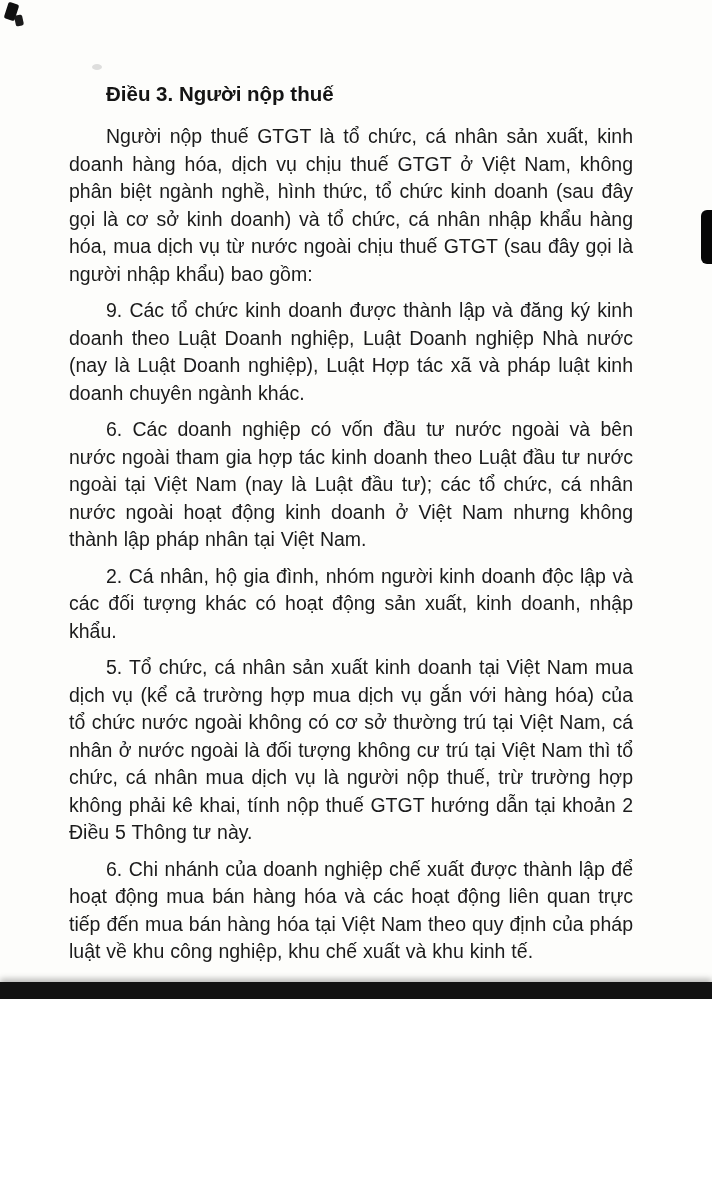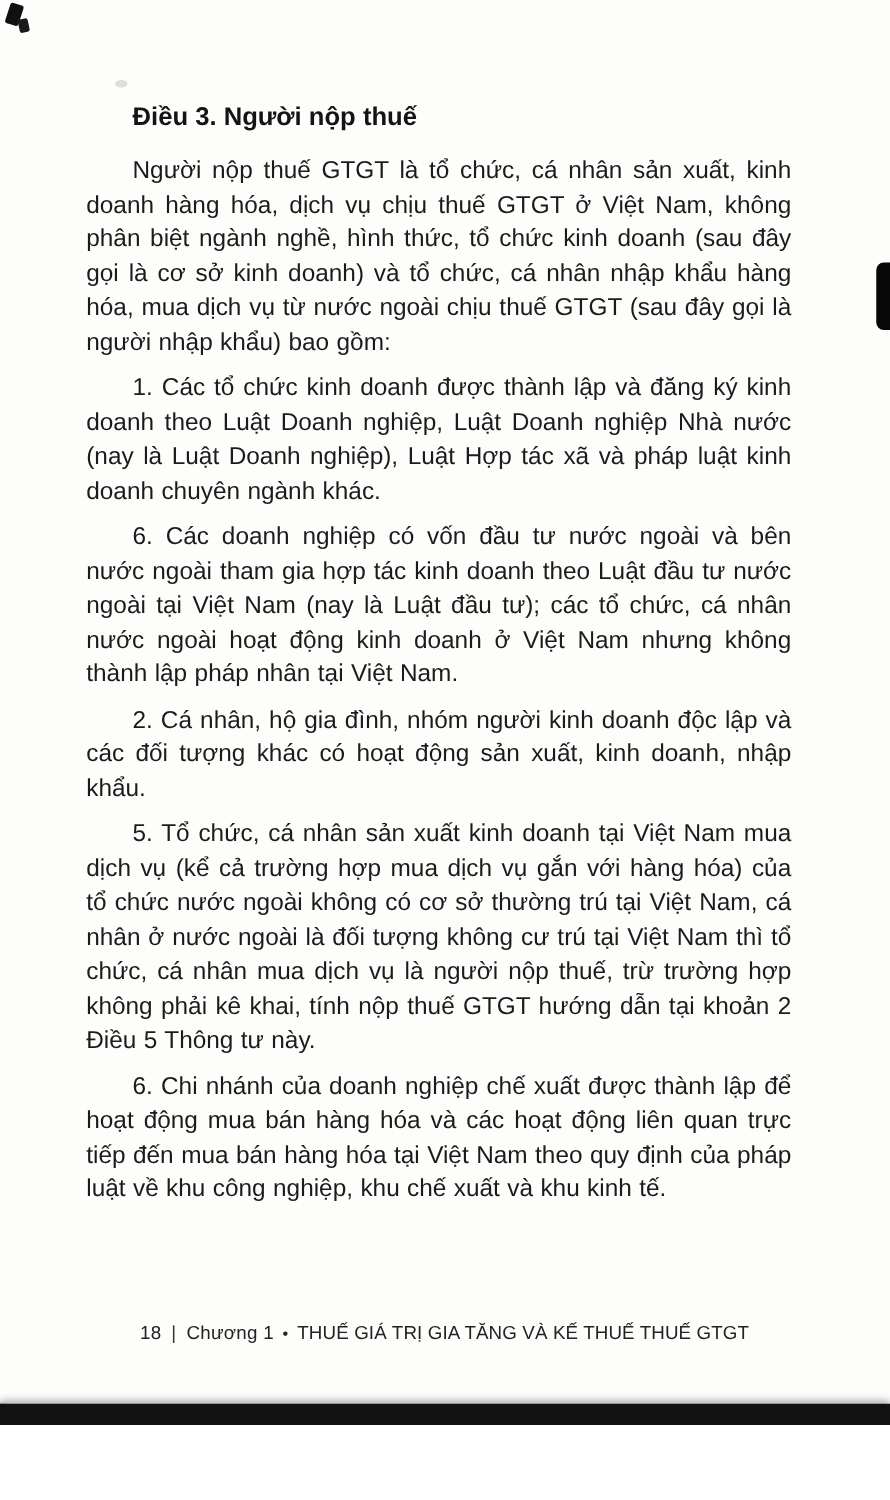--- a/index.html
+++ b/index.html
@@ -8,21 +8,21 @@
   }
   body {
     width: 712px;
     height: 1200px;
     background: #ffffff;
     overflow: hidden;
   }
   .page {
     position: relative;
     width: 712px;
-    height: 1140px;
+    height: 999px;
     background: #fdfdfb;
     font-family: "Liberation Sans", sans-serif;
     color: #1b1b1b;
     overflow: hidden;
   }
   .content {
     position: absolute;
     left: 69px;
     top: 82px;
     width: 580px;
@@ -90,21 +90,21 @@
 </style>
 </head>
 <body>
 
 <div class="page">
 
   <div class="content">
     <h1 class="heading">Điều 3. Người nộp thuế</h1>
 
     <p class="para">Người nộp thuế GTGT là tổ chức, cá nhân sản xuất, kinh doanh hàng hóa, dịch vụ chịu thuế GTGT ở Việt Nam, không phân biệt ngành nghề, hình thức, tổ chức kinh doanh (sau đây gọi là cơ sở kinh doanh) và tổ chức, cá nhân nhập khẩu hàng hóa, mua dịch vụ từ nước ngoài chịu thuế GTGT (sau đây gọi là người nhập khẩu) bao gồm:</p>
-    <p class="para">1. Các tổ chức kinh doanh được thành lập và đăng ký kinh doanh theo Luật Doanh nghiệp, Luật Doanh nghiệp Nhà nước (nay là Luật Doanh nghiệp), Luật Hợp tác xã và pháp luật kinh doanh chuyên ngành khác.</p>
+    <p class="para">9. Các tổ chức kinh doanh được thành lập và đăng ký kinh doanh theo Luật Doanh nghiệp, Luật Doanh nghiệp Nhà nước (nay là Luật Doanh nghiệp), Luật Hợp tác xã và pháp luật kinh doanh chuyên ngành khác.</p>
     <p class="para">6. Các doanh nghiệp có vốn đầu tư nước ngoài và bên nước ngoài tham gia hợp tác kinh doanh theo Luật đầu tư nước ngoài tại Việt Nam (nay là Luật đầu tư); các tổ chức, cá nhân nước ngoài hoạt động kinh doanh ở Việt Nam nhưng không thành lập pháp nhân tại Việt Nam.</p>
     <p class="para">2. Cá nhân, hộ gia đình, nhóm người kinh doanh độc lập và các đối tượng khác có hoạt động sản xuất, kinh doanh, nhập khẩu.</p>
     <p class="para">5. Tổ chức, cá nhân sản xuất kinh doanh tại Việt Nam mua dịch vụ (kể cả trường hợp mua dịch vụ gắn với hàng hóa) của tổ chức nước ngoài không có cơ sở thường trú tại Việt Nam, cá nhân ở nước ngoài là đối tượng không cư trú tại Việt Nam thì tổ chức, cá nhân mua dịch vụ là người nộp thuế, trừ trường hợp không phải kê khai, tính nộp thuế GTGT hướng dẫn tại khoản 2 Điều 5 Thông tư này.</p>
     <p class="para">6. Chi nhánh của doanh nghiệp chế xuất được thành lập để hoạt động mua bán hàng hóa và các hoạt động liên quan trực tiếp đến mua bán hàng hóa tại Việt Nam theo quy định của pháp luật về khu công nghiệp, khu chế xuất và khu kinh tế.</p>
   </div>
 
   <div class="footer">
     <span class="page-number">18</span><span class="divider">|</span><span class="chapter">Chương 1</span><span class="bullet">•</span><span class="book-title">THUẾ GIÁ TRỊ GIA TĂNG VÀ KẾ THUẾ THUẾ GTGT</span>
   </div>
 

